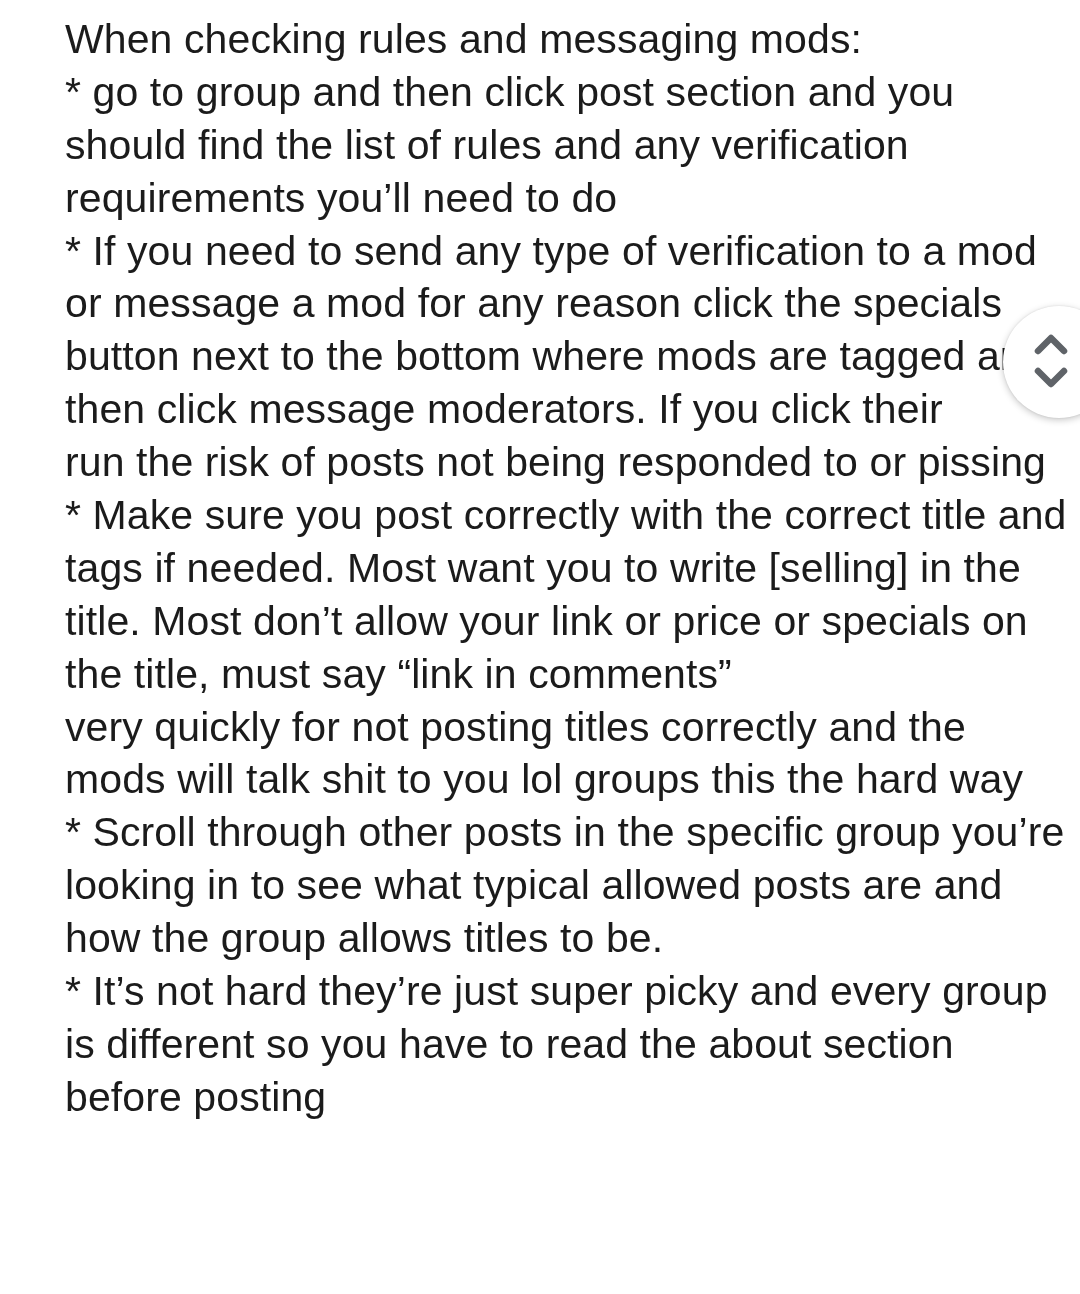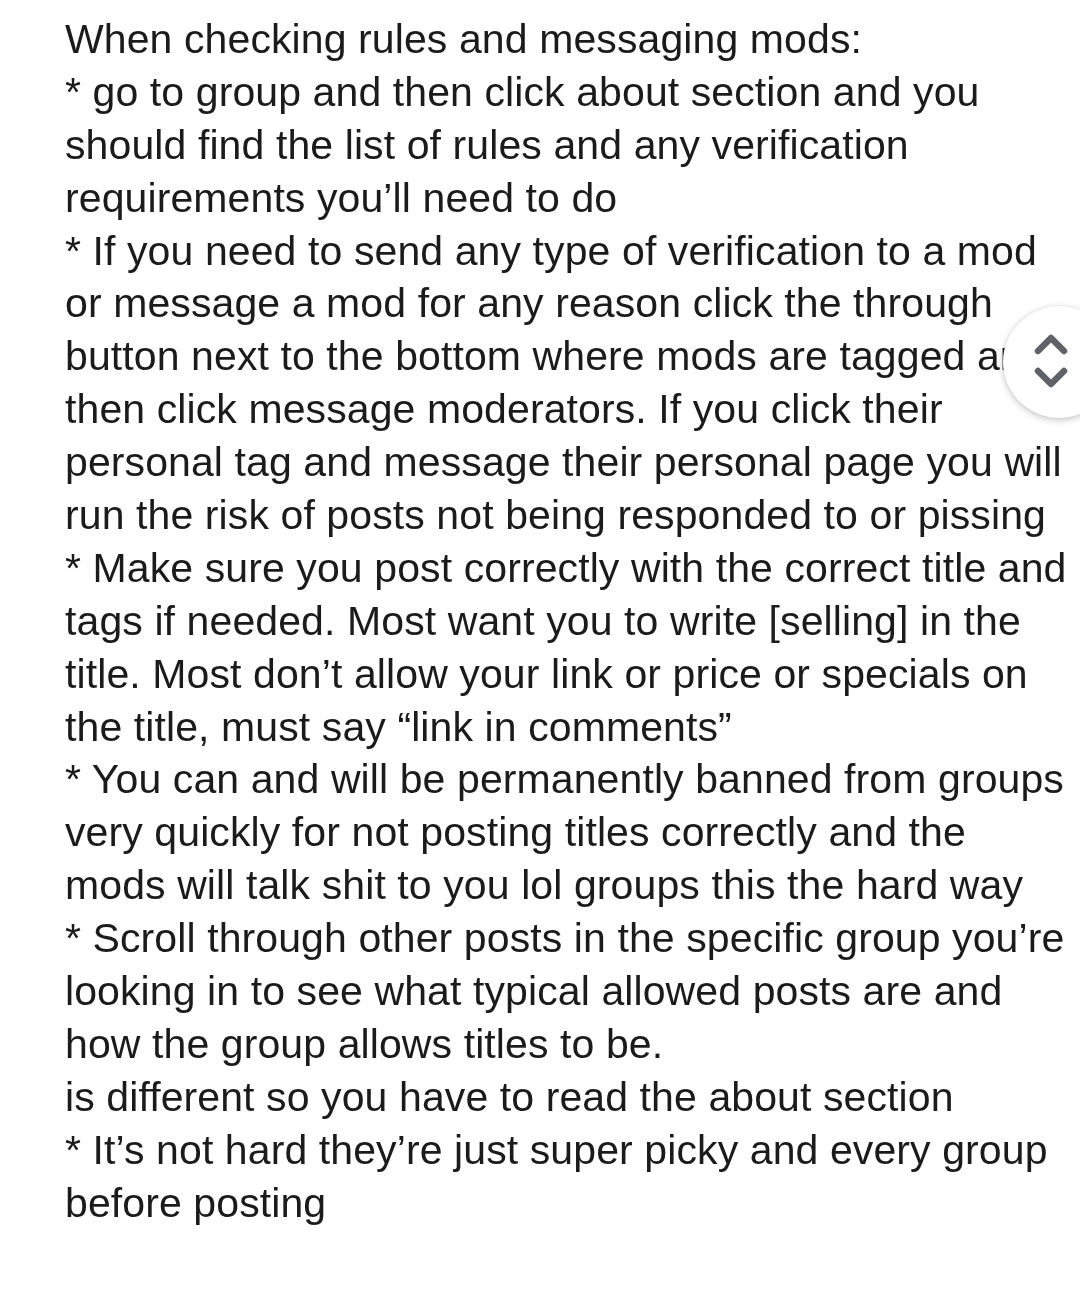--- a/index.html
+++ b/index.html
@@ -52,41 +52,39 @@
     stroke-width: 6.5;
     stroke-linecap: round;
     stroke-linejoin: round;
   }
 </style>
 </head>
 <body>
 
 <div class="text-block">
     <div class="text-line">When checking rules and messaging mods:</div>
-    <div class="text-line">* go to group and then click about section and you</div>
+    <div class="text-line">* go to group and then click post section and you</div>
     <div class="text-line">should find the list of rules and any verification</div>
     <div class="text-line">requirements you’ll need to do</div>
     <div class="text-line">* If you need to send any type of verification to a mod</div>
-    <div class="text-line">or message a mod for any reason click the through</div>
+    <div class="text-line">or message a mod for any reason click the specials</div>
     <div class="text-line">button next to the bottom where mods are tagged and</div>
     <div class="text-line">then click message moderators. If you click their</div>
-    <div class="text-line">personal tag and message their personal page you will</div>
     <div class="text-line">run the risk of posts not being responded to or pissing</div>
     <div class="text-line">* Make sure you post correctly with the correct title and</div>
     <div class="text-line">tags if needed. Most want you to write [selling] in the</div>
     <div class="text-line">title. Most don’t allow your link or price or specials on</div>
     <div class="text-line">the title, must say “link in comments”</div>
-    <div class="text-line">* You can and will be permanently banned from groups</div>
     <div class="text-line">very quickly for not posting titles correctly and the</div>
     <div class="text-line">mods will talk shit to you lol groups this the hard way</div>
     <div class="text-line">* Scroll through other posts in the specific group you’re</div>
     <div class="text-line">looking in to see what typical allowed posts are and</div>
     <div class="text-line">how the group allows titles to be.</div>
+    <div class="text-line">* It’s not hard they’re just super picky and every group</div>
     <div class="text-line">is different so you have to read the about section</div>
-    <div class="text-line">* It’s not hard they’re just super picky and every group</div>
     <div class="text-line">before posting</div>
   </div>
 
 <div class="scroll-widget">
   <svg class="chev chev-up" viewBox="0 0 38 24">
     <path d="M6 19 L19 6 L32 19" stroke="#5f6368"></path>
   </svg>
   <svg class="chev chev-down" viewBox="0 0 38 24">
     <path d="M6 5 L19 18 L32 5" stroke="#5f6368"></path>
   </svg>

